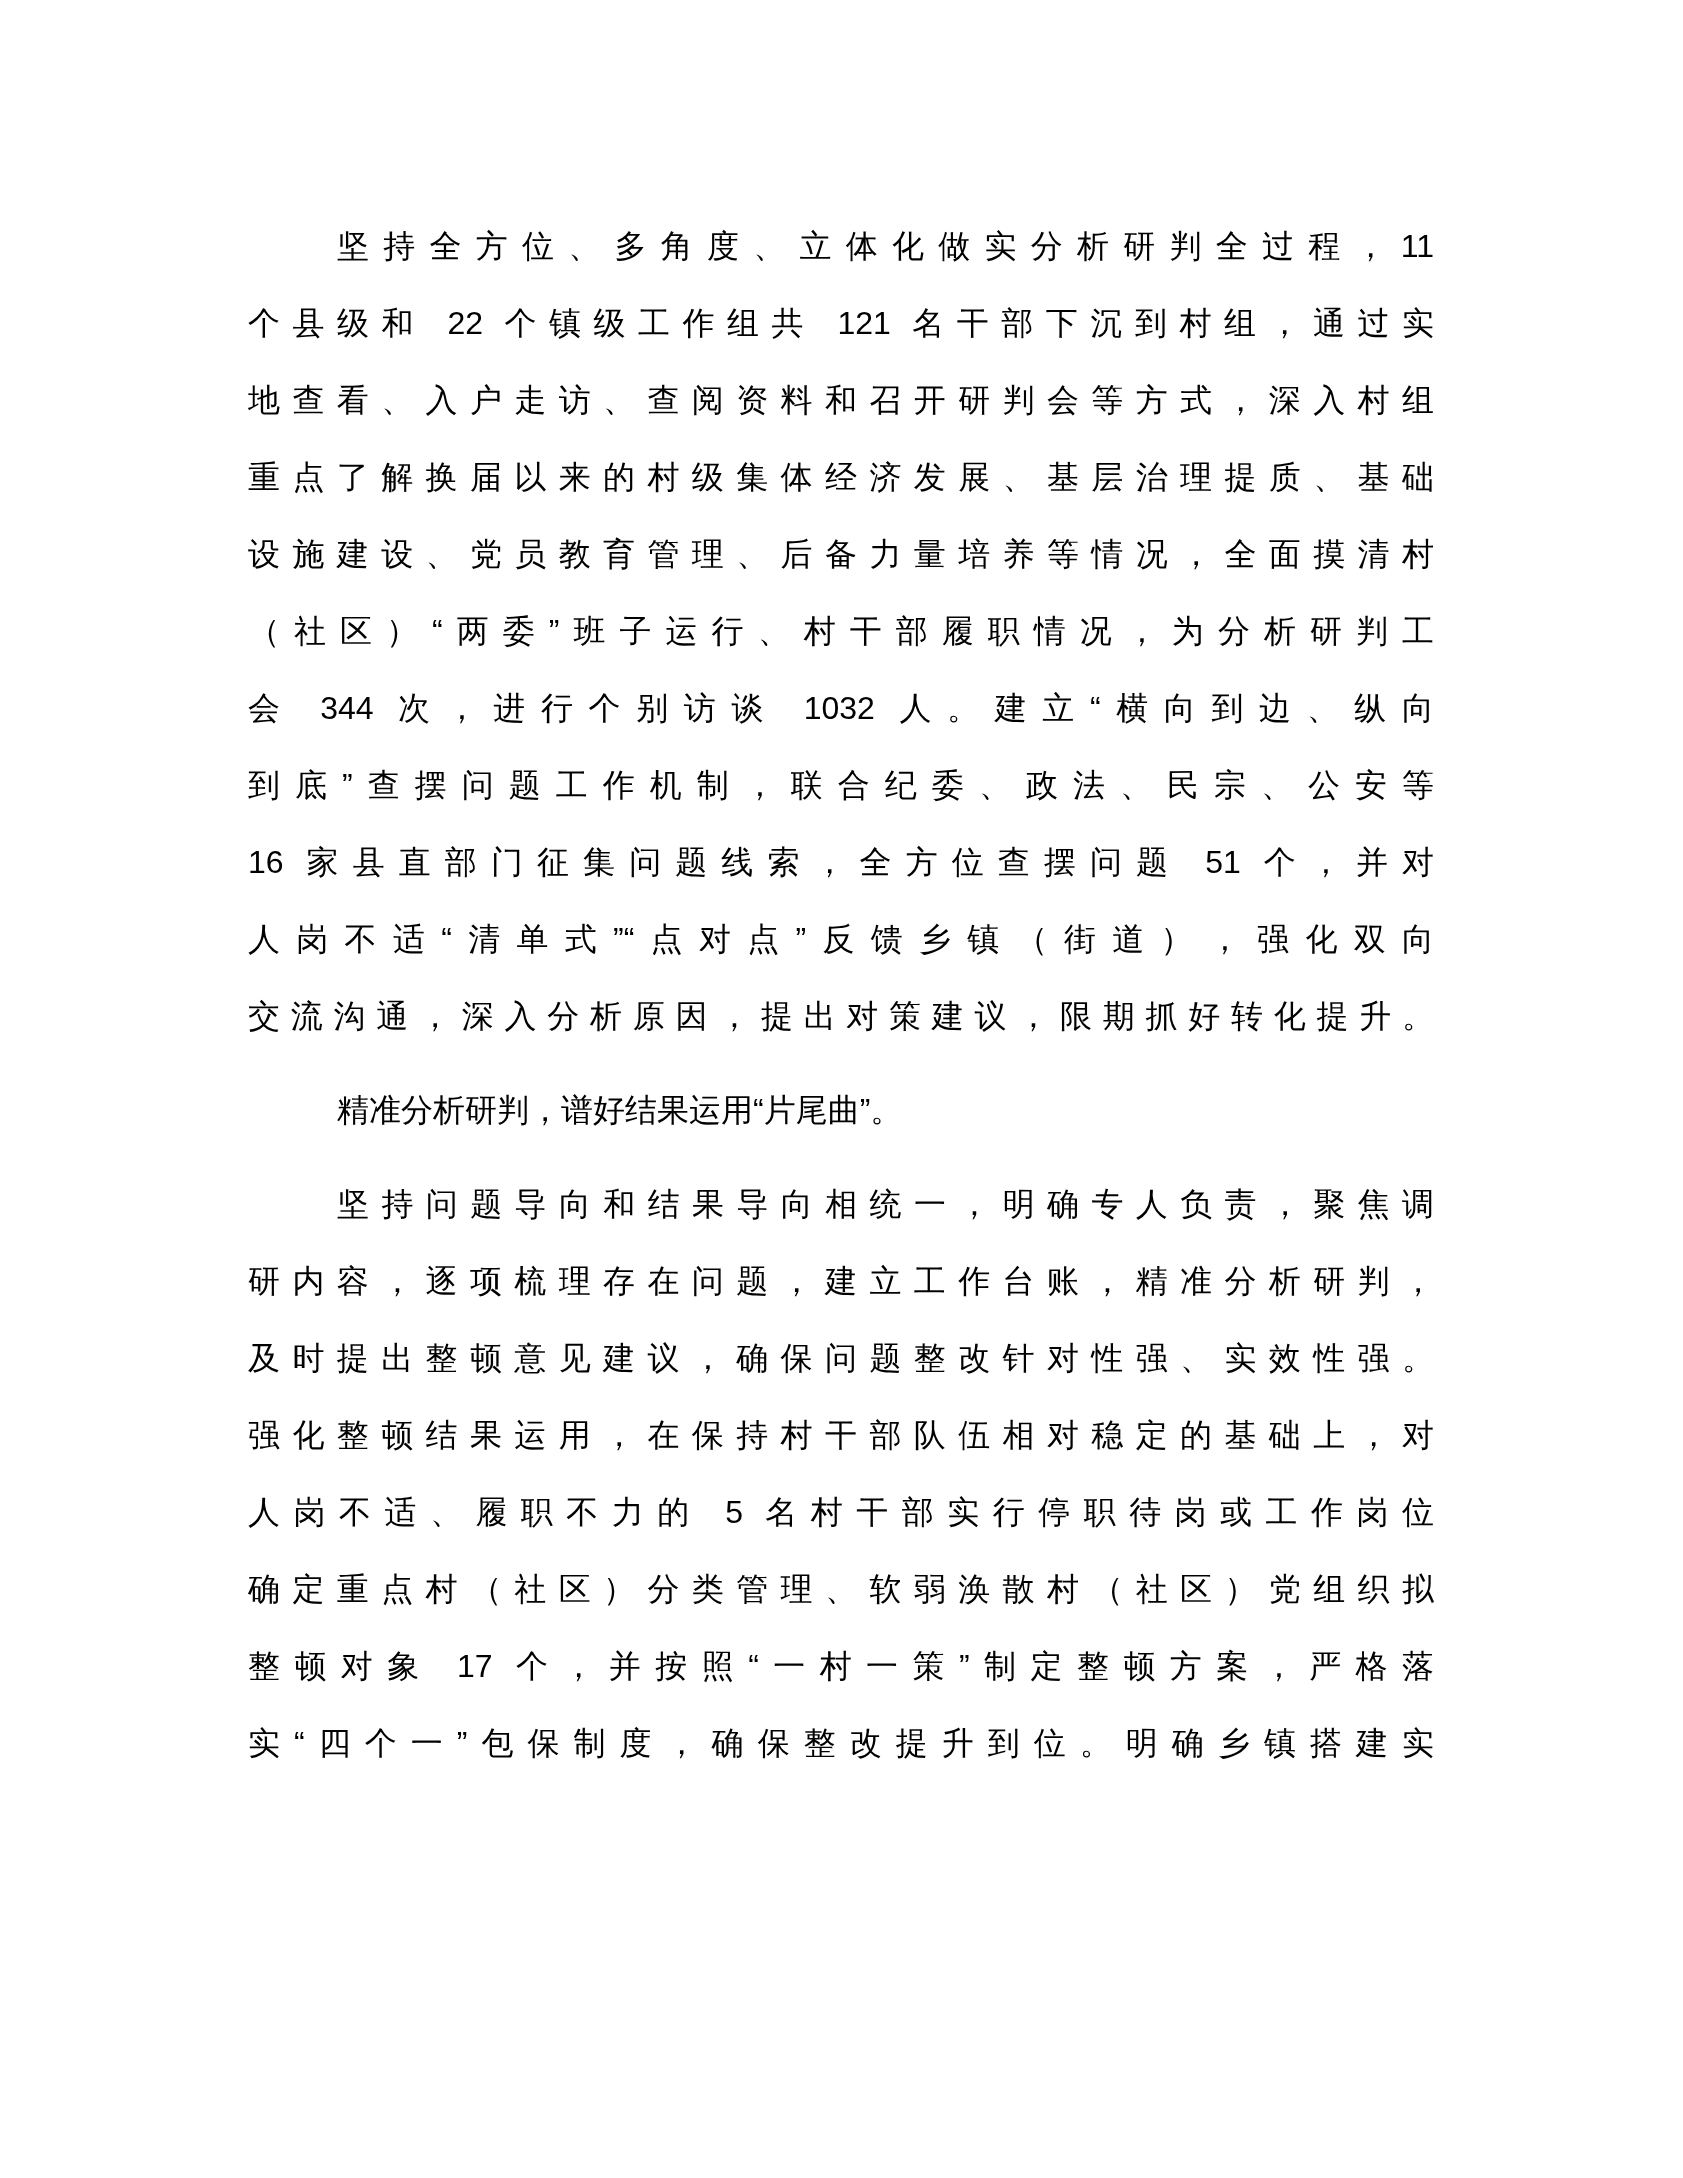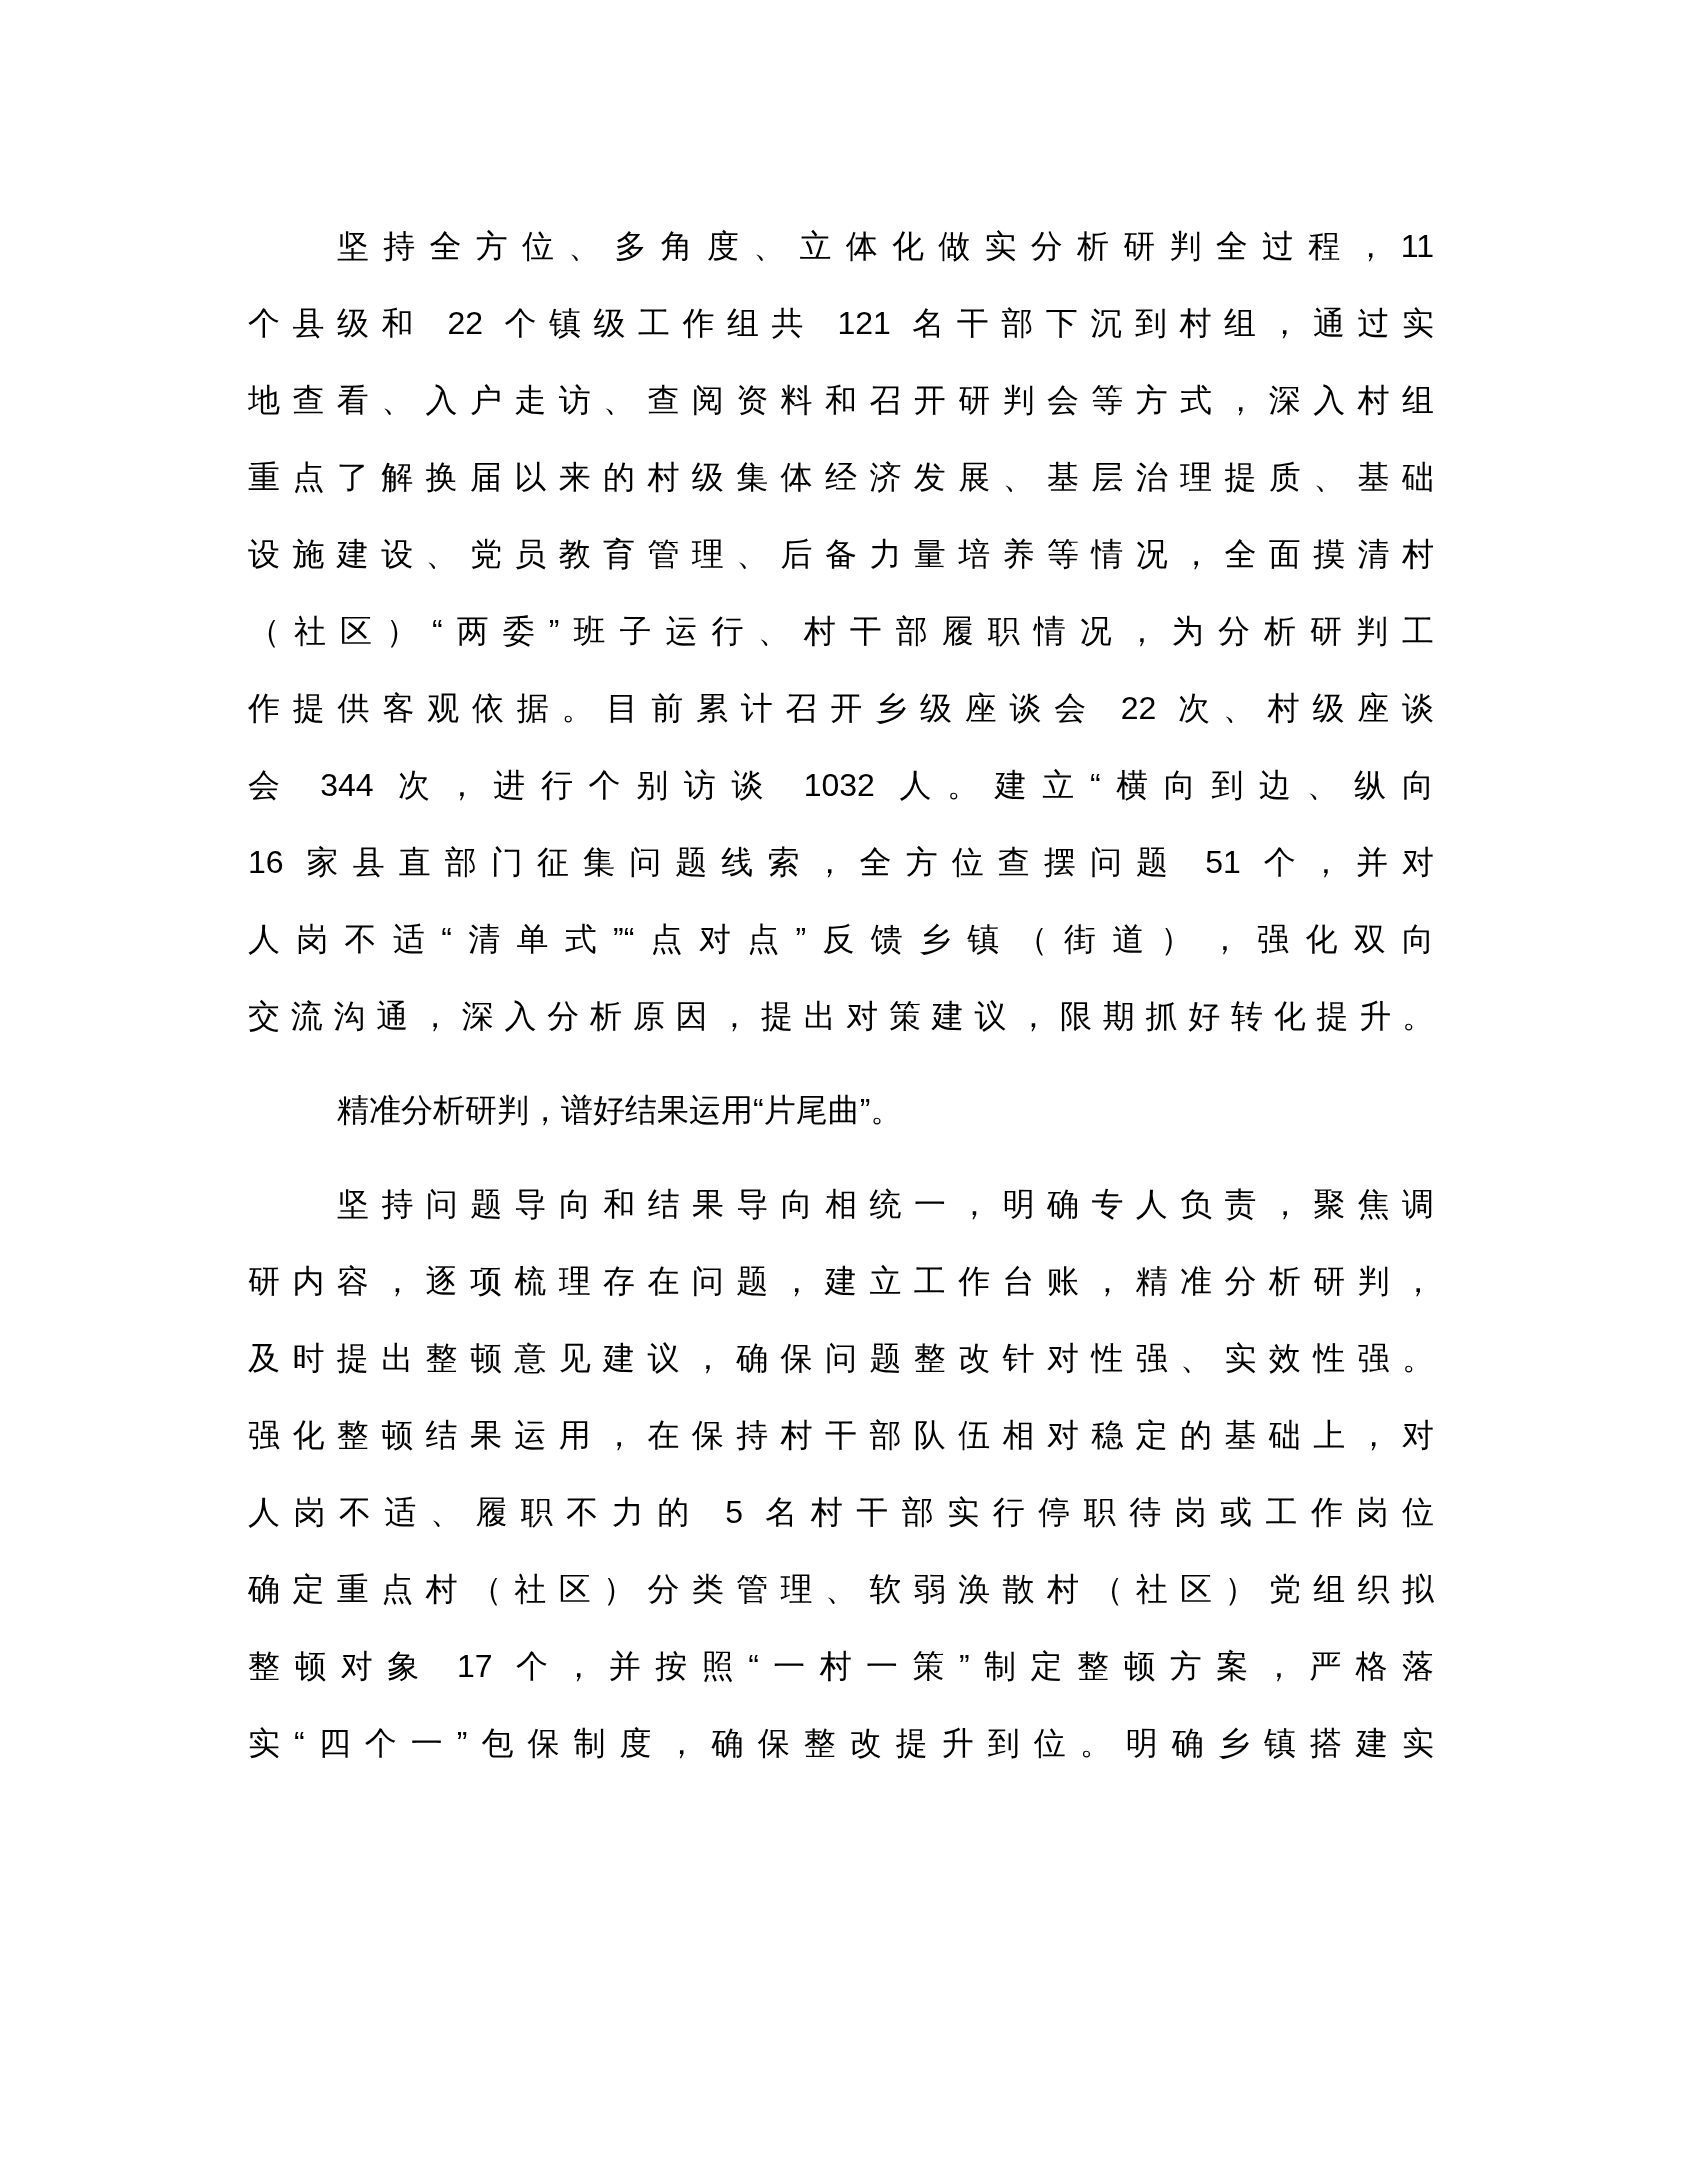--- a/index.html
+++ b/index.html
@@ -56,22 +56,22 @@
 
 <div class="page">
   <div class="doc-body" id="doc-body" style="background: rgb(255, 255, 255); color: rgb(0, 0, 0);">
       <div class="paragraph">
         <div class="line indent">坚持全方位、多角度、立体化做实分析研判全过程，11</div>
         <div class="line">个县级和 22 个镇级工作组共 121 名干部下沉到村组，通过实</div>
         <div class="line">地查看、入户走访、查阅资料和召开研判会等方式，深入村组</div>
         <div class="line">重点了解换届以来的村级集体经济发展、基层治理提质、基础</div>
         <div class="line">设施建设、党员教育管理、后备力量培养等情况，全面摸清村</div>
         <div class="line">（社区）“两委”班子运行、村干部履职情况，为分析研判工</div>
-        <div class="line">作提供客观依据。目前累计召开乡级座谈会 22 次、村级座谈</div>
         <div class="line">会 344 次，进行个别访谈 1032 人。建立“横向到边、纵向</div>
+        <div class="line">到底”查摆问题工作机制，联合纪委、政法、民宗、公安等</div>
         <div class="line">16 家县直部门征集问题线索，全方位查摆问题 51 个，并对</div>
         <div class="line">人岗不适“清单式”“点对点”反馈乡镇（街道），强化双向</div>
         <div class="line">交流沟通，深入分析原因，提出对策建议，限期抓好转化提升。</div>
       </div>
       <div class="paragraph">
         <div class="line indent no-justify">精准分析研判，谱好结果运用“片尾曲”。</div>
       </div>
       <div class="paragraph">
         <div class="line indent">坚持问题导向和结果导向相统一，明确专人负责，聚焦调</div>
         <div class="line">研内容，逐项梳理存在问题，建立工作台账，精准分析研判，</div>

